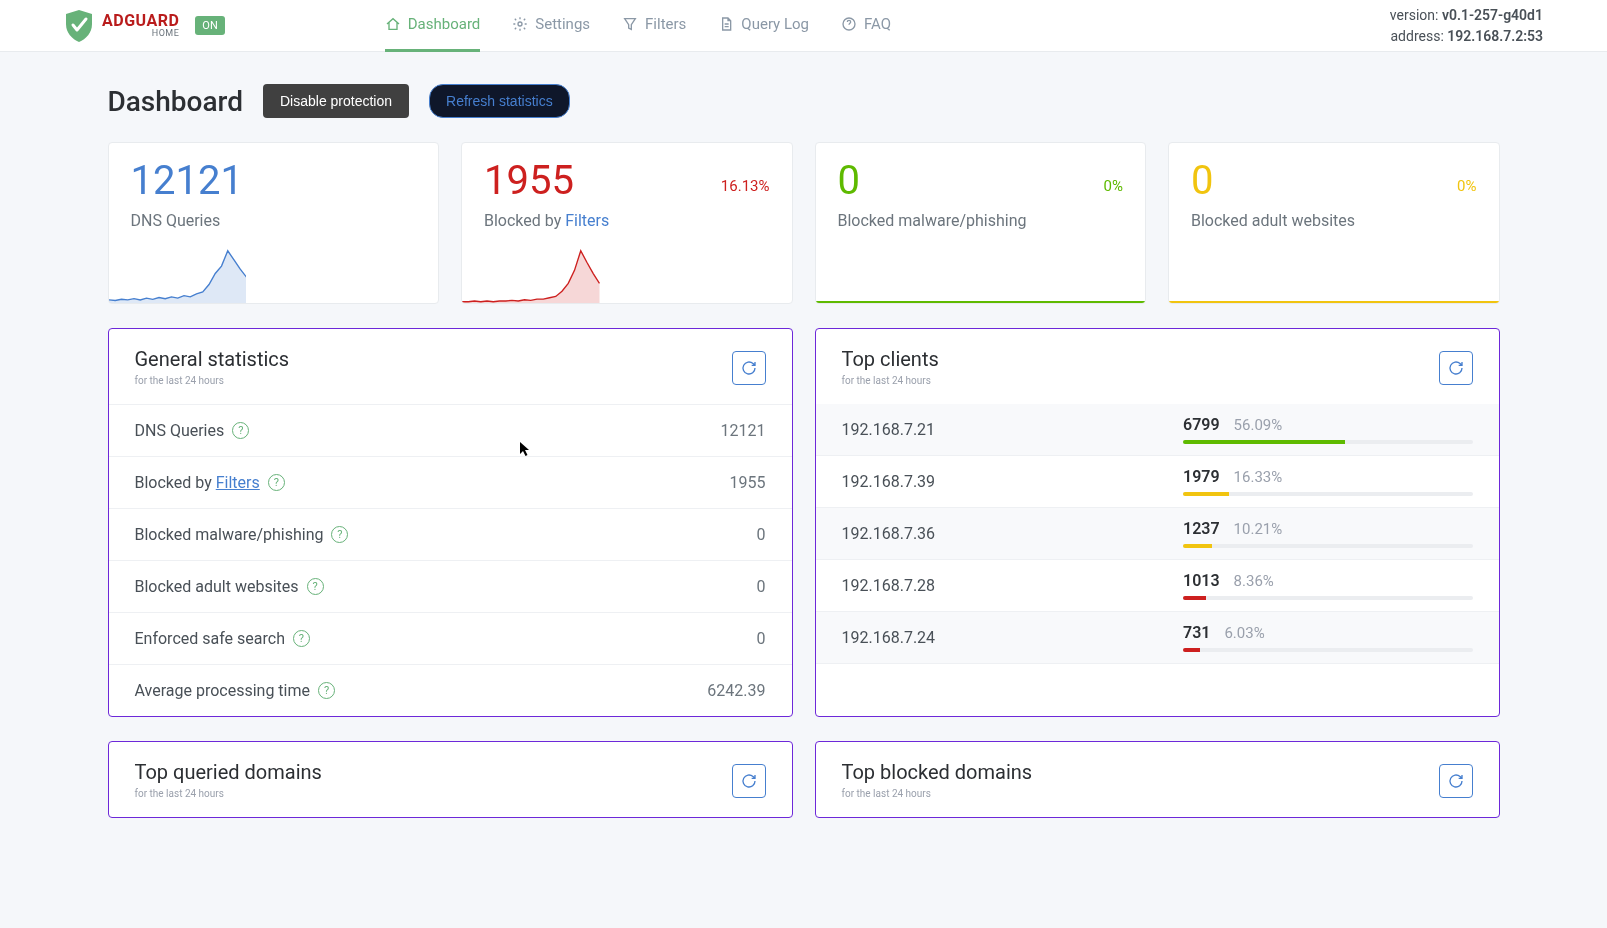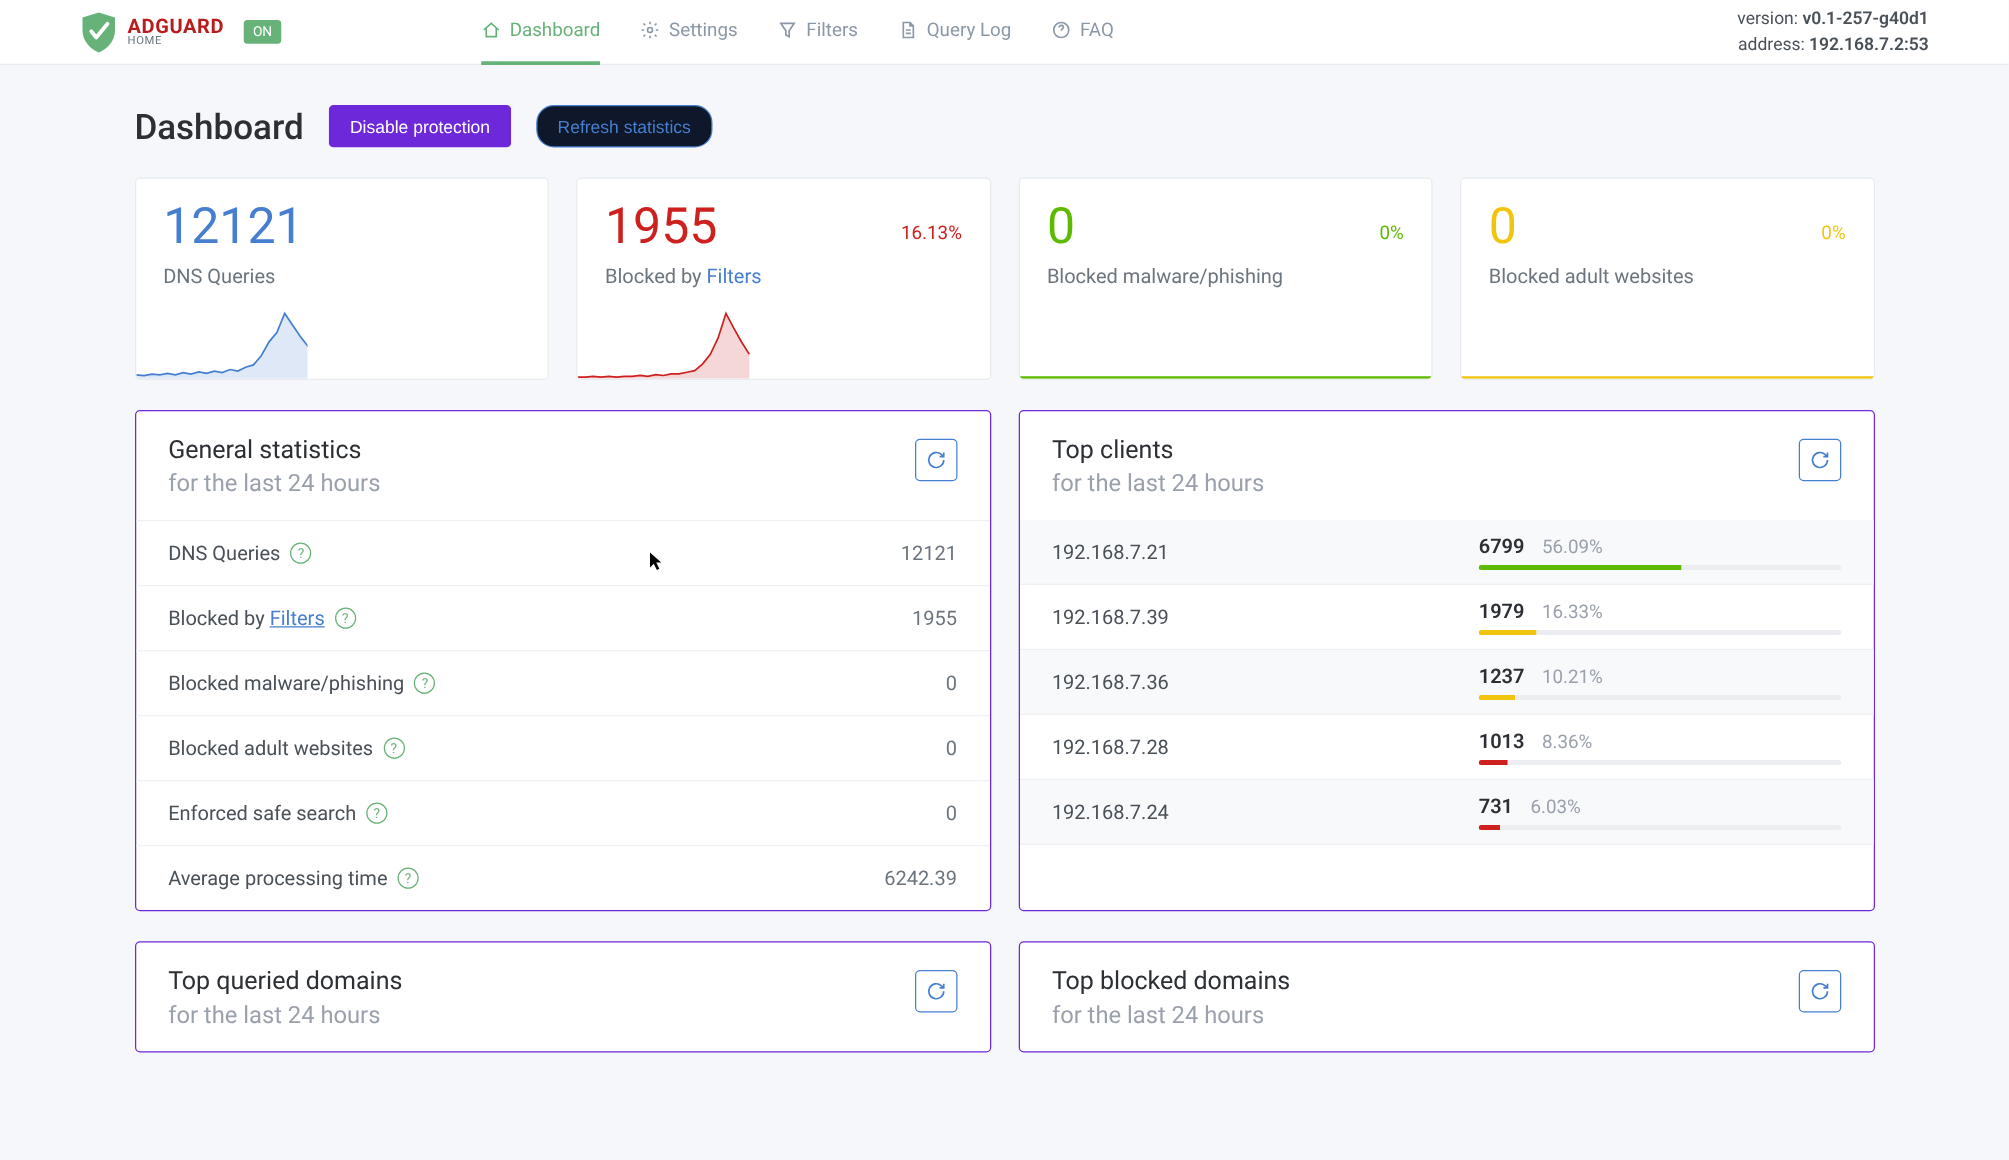--- a/index.html
+++ b/index.html
@@ -2,52 +2,52 @@
 <html><head>
 <meta charset="utf-8">
 <style>
 * { box-sizing: border-box; margin: 0; padding: 0; }
 body { font-family: -apple-system, BlinkMacSystemFont, "Segoe UI", Roboto, sans-serif; background: #f5f7fa; color: #495057; }
 .topbar { background: #fff; border-bottom: 1px solid #e8ebee; display: flex; align-items: center; padding: 0 64px; height: 52px; }
 .logo-wrap { display: flex; align-items: center; gap: 8px; }
 .logo-shield { width: 30px; height: 34px; }
 .logo-text { display: flex; flex-direction: column; line-height: 1; }
 .logo-name { font-weight: 700; font-size: 16px; color: #b91c1c; letter-spacing: .5px; }
-.logo-sub { font-size: 9px; color: #6c757d; letter-spacing: .5px; }
+.logo-sub { font-size: 9px; color: #6c757d; letter-spacing: .5px; text-align: right; }
 .badge-on { background: #67b279; color: #fff; font-size: 11px; font-weight: 400; padding: 3px 7px; border-radius: 3px; margin-left: 8px; }
 .nav { display: flex; gap: 32px; margin-left: 160px; }
 .nav-item { display: flex; align-items: center; gap: 7px; color: #8b98a6; font-size: 15px; height: 52px; cursor: pointer; border-bottom: 3px solid transparent; }
 .nav-item.active { color: #67b279; border-bottom-color: #67b279; }
 .nav-icon { width: 16px; height: 16px; display: inline-flex; }
 .right-info { margin-left: auto; text-align: right; font-size: 14px; color: #495057; line-height: 1.5; }
 .right-info b { font-weight: 600; }
 
 .page { padding: 32px 64px; max-width: 1520px; margin: 0 auto; }
 .page-head { display: flex; align-items: center; gap: 20px; margin-bottom: 24px; }
 .page-title { font-size: 28px; font-weight: 500; color: #2c2f33; }
 .btn { font-size: 14px; padding: 8px 16px; border-radius: 4px; cursor: pointer; border: 1px solid transparent; }
-.btn-grey { background: #6d28d9; color: #fff; }
+.btn-grey { background: #404040; color: #fff; }
 .btn-outline-blue { background: #0f172a; color: #467fcf; border-color: #467fcf; border-radius: 14px; }
 
 .card-row { display: flex; gap: 22px; margin-bottom: 24px; }
 .stat-card { background: #fff; border: 1px solid #e8ebee; border-radius: 4px; flex: 1; position: relative; overflow: hidden; min-height: 162px; padding: 18px 22px 0; }
 .stat-pct { position: absolute; top: 34px; right: 22px; font-size: 15px; text-align: right; }
 .stat-val { font-size: 40px; font-weight: 400; line-height: 1; margin-bottom: 10px; }
 .stat-label { font-size: 16px; color: #6c757d; }
 .stat-label a { color: #467fcf; text-decoration: none; }
 .spark { position: absolute; bottom: 0; left: 0; right: 0; height: 55px; }
 .flat-line { position: absolute; bottom: 0; left: 0; right: 0; height: 2px; }
 .c-blue { color: #467fcf; } .c-red { color: #cd201f; } .c-green { color: #5eba00; } .c-yellow { color: #f1c40f; }
 
 .two-col { display: flex; gap: 22px; margin-bottom: 24px; }
 .panel { background: #fff; border: 1px solid #6d28d9; border-radius: 4px; flex: 1; }
 .panel-hd { padding: 18px 26px; display: flex; align-items: flex-start; }
 .panel-hd-left { flex: 1; }
 .panel-title { font-size: 20px; color: #2c2f33; margin-bottom: 4px; }
-.panel-sub { font-size: 19px; color: #9aa0ac; }
+.panel-sub { font-size: 10px; color: #9aa0ac; }
 .refresh-btn { width: 34px; height: 34px; border: 1px solid #467fcf; border-radius: 4px; display: flex; align-items: center; justify-content: center; cursor: pointer; color: #467fcf; margin-top: 4px; }
 
 .stat-row { display: flex; align-items: center; padding: 16px 26px; border-top: 1px solid #eef0f3; font-size: 16px; }
 .stat-row-label { flex: 1; display: flex; align-items: center; gap: 8px; color: #495057; }
 .stat-row-val { color: #6c757d; }
 .help-icon { width: 17px; height: 17px; border: 1.5px solid #67b279; border-radius: 50%; display: inline-flex; align-items: center; justify-content: center; font-size: 11px; color: #67b279; cursor: help; }
 .link { color: #467fcf; }
 
 .tbl-head { display: flex; background: #f5f7fa; border-top: 1px solid #e8ebee; border-bottom: 1px solid #e8ebee; font-size: 15px; color: #495057; }
 .tbl-head > div { flex: 1; padding: 13px 26px; text-align: center; }

